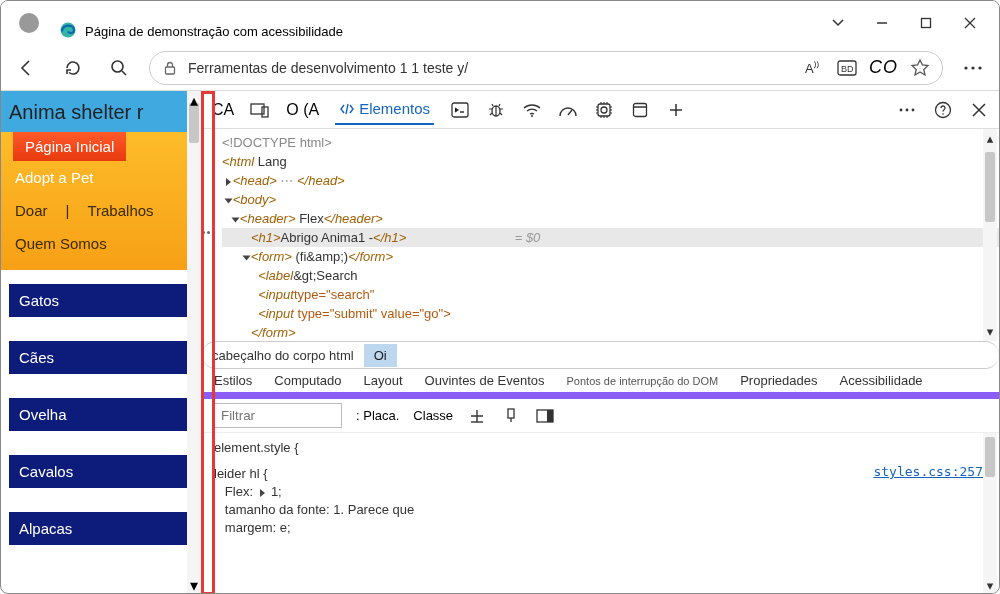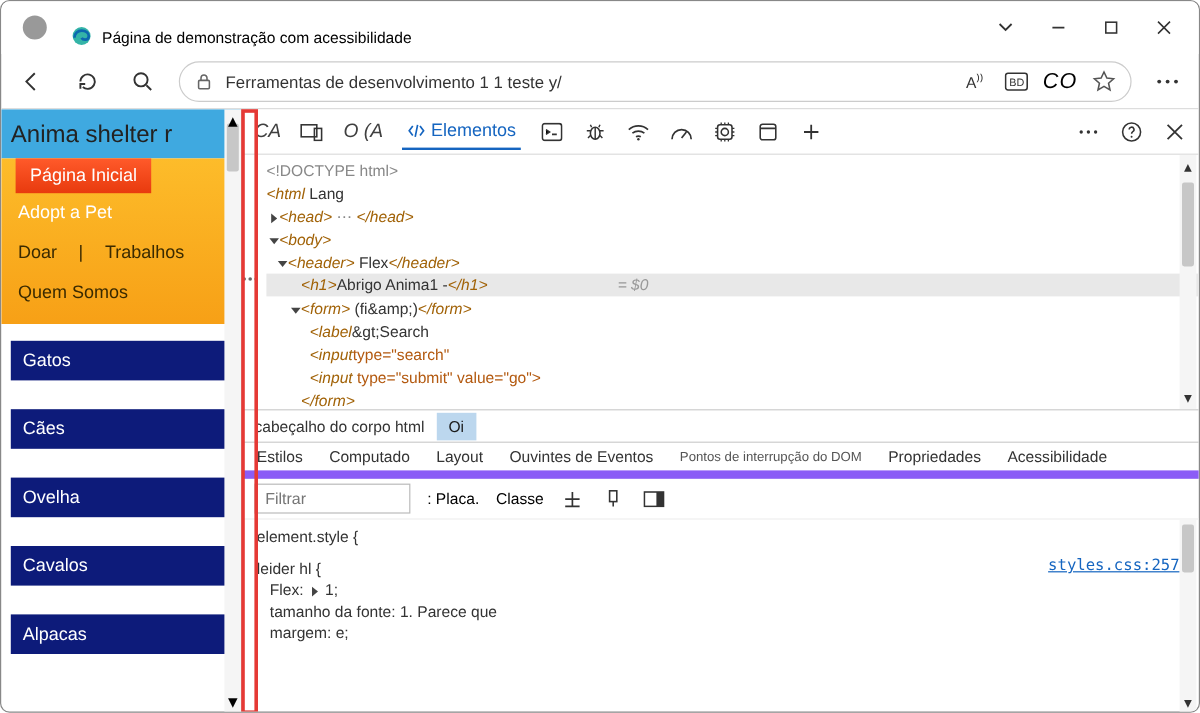--- a/index.html
+++ b/index.html
@@ -37,38 +37,38 @@
 .nav .row2 span { color:#3a2a00; }
 .nav .sep { color:#f5b84a; }
 .catlist { padding:14px 8px; display:flex; flex-direction:column; gap:24px; }
 .catlist a { background:#0d1b7a; color:#fff; padding:8px 10px; font-size:15px; text-decoration:none; }
 
 .red-rule { position:absolute; left:200px; top:90px; width:14px; height:504px; border:3px solid #e53935; background:transparent; z-index:10; }
 
 
 .devtools { flex:1; display:flex; flex-direction:column; border-left:1px solid #ccc; position:relative; }
 .dt-toolbar { height:38px; display:flex; align-items:center; gap:16px; padding:0 10px; border-bottom:1px solid #ddd; }
-.dt-toolbar .txtbtn { font-size:16px; color:#404040; cursor:pointer;font-style:italic; }
+.dt-toolbar .txtbtn { font-size:16px; color:#000000; cursor:pointer; }
 .dt-tab-active { color:#1565c0; border-bottom:2px solid #1565c0; padding:6px 4px; display:flex; align-items:center; gap:4px; font-size:15px; }
 .dt-ico { width:20px;height:20px;display:flex;align-items:center;justify-content:center; cursor:pointer; }
 .dt-right { margin-left:auto; display:flex; gap:16px; align-items:center; }
 
 .dom { flex:0 0 212px; overflow:hidden; padding:4px 0 4px 20px; font-family:Consolas,monospace; font-size:13px; line-height:19px; color:#333; position:relative; }
 .dom .line { white-space:pre; }
 .tag { color:#a16207;font-style:italic; }
 .attr { color:#b3590f; }
 .gray { color:#888; }
 .sel { background:#e8e8e8; display:inline-block; width:100%; }
 .sel-dots { position:absolute; left:0px; display:flex; gap:2px; margin-top:3px; }
 .sel-dots span { width:3px;height:3px;border-radius:50%;background:#666; display:inline-block; }
 .tri { display:inline-block; width:0;height:0;border-left:5px solid #444;border-top:4px solid transparent;border-bottom:4px solid transparent; margin-right:2px; vertical-align:middle;}
 .tri.open { transform:rotate(90deg); }
 .eq0 { color:#999; font-style:italic; }
 
-.crumbs { height:28px; border-top:1px solid #ccc; border-bottom:1px solid #ccc; display:flex; align-items:center; font-size:13px; }
+.crumbs { height:28px; border-top:1px solid #ccc; border-bottom:1px solid #ccc; display:flex; align-items:center; font-size:13px;border-radius:14px; }
 .crumbs .c1 { padding:0 10px; color:#333; }
 .crumbs .c2 { background:#bcd7ee; padding:4px 10px; color:#1a1a1a; }
 
 .styles-tabs { height:30px; display:flex; align-items:center; gap:22px; padding:0 12px; font-size:13px; color:#333; border-bottom:7px solid #8b5cf6; }
 .styles-tabs .st { cursor:pointer; }
 .styles-tabs .sm { font-size:11px; color:#555; }
 
 .styles-bar { height:34px; display:flex; align-items:center; gap:14px; padding:0 10px; border-bottom:1px solid #eee; font-size:13px; }
 .filterbox { border:1px solid #bbb; padding:4px 8px; width:130px; color:#777; }
 

